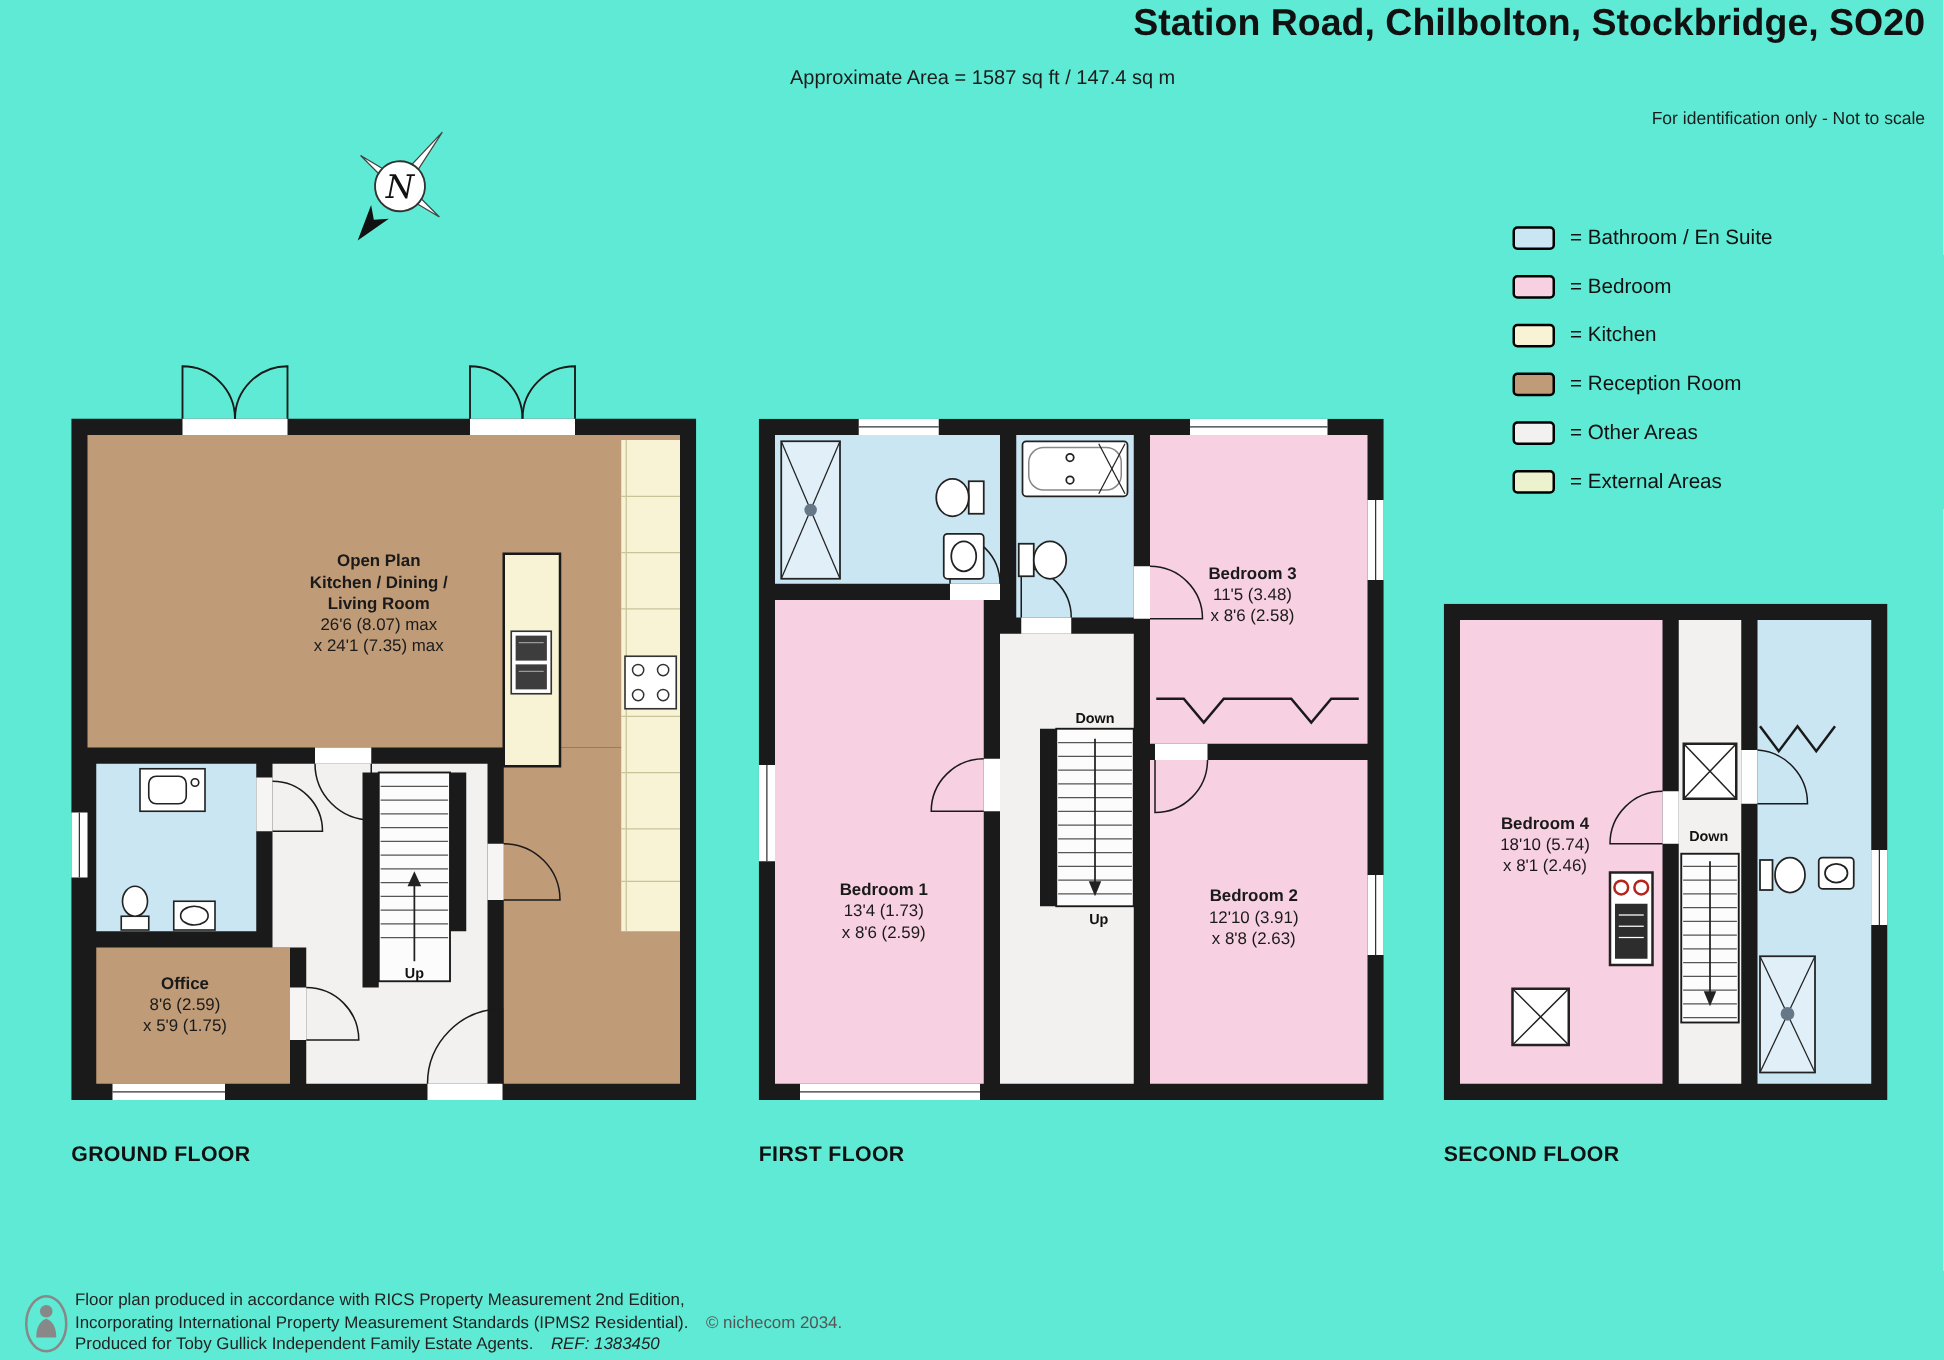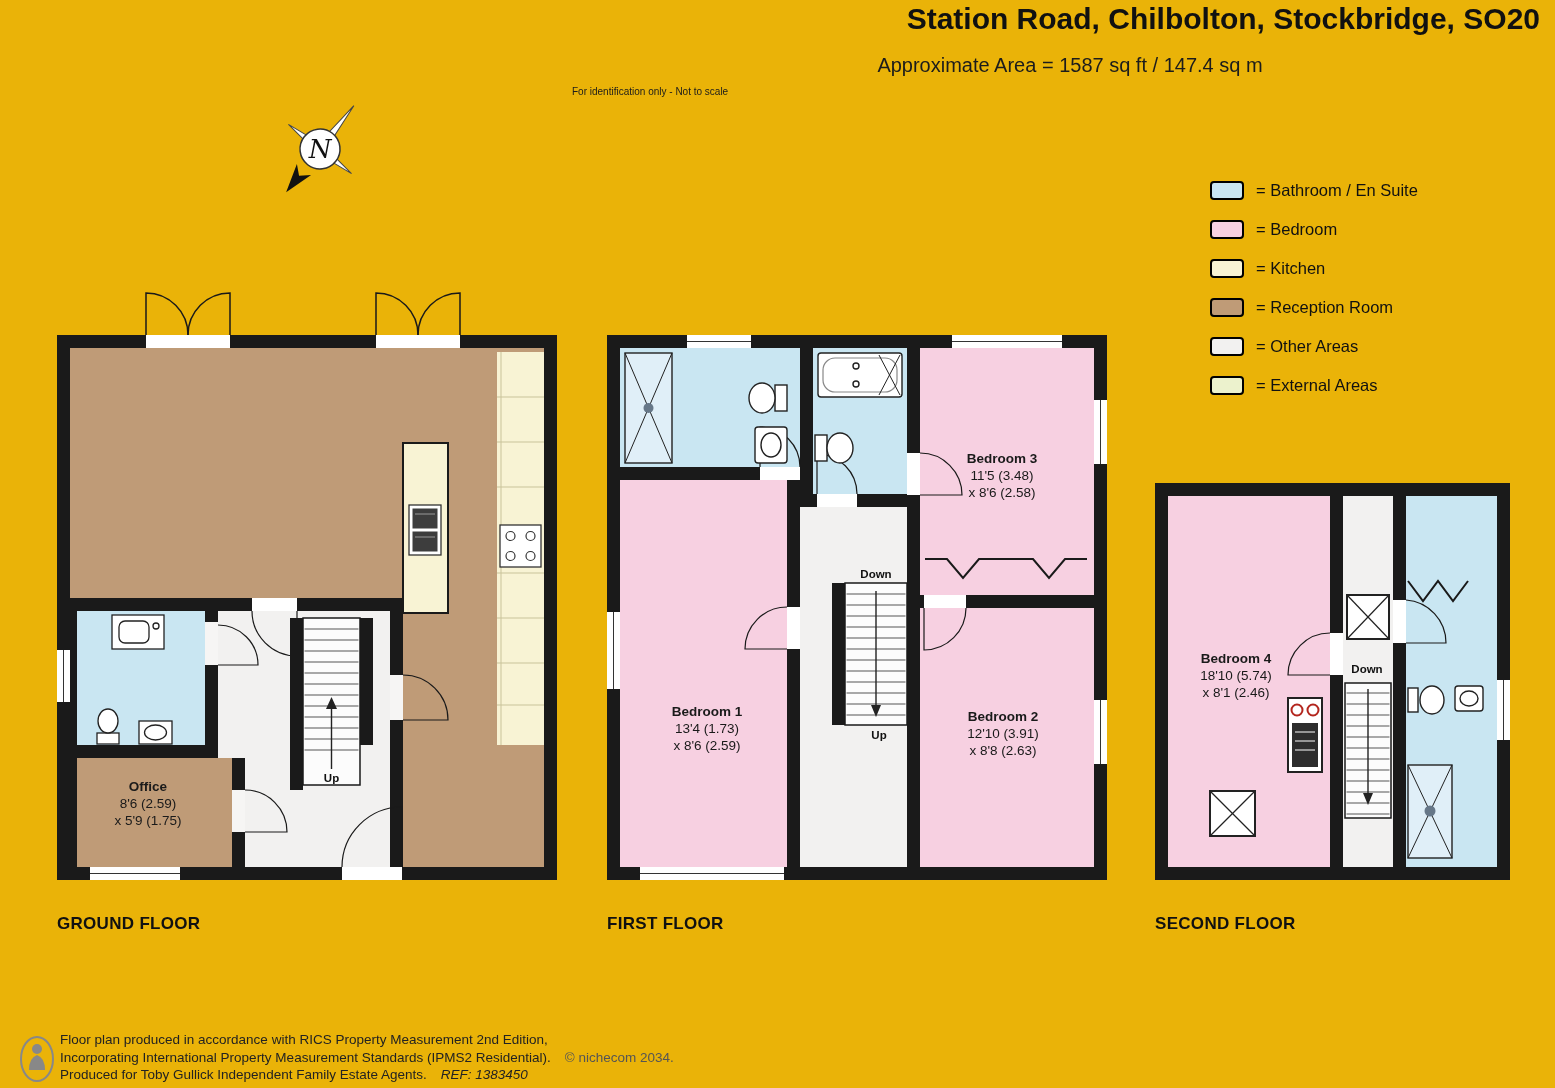--- a/index.html
+++ b/index.html
@@ -1,24 +1,24 @@
 <!DOCTYPE html>
 <html><head>
 <meta charset="utf-8">
 <style>
   html,body{margin:0;padding:0;background:#ffffff;}
-  #page{position:relative;width:1555px;height:1088px;background:#eab308;overflow:hidden;
+  #page{position:relative;width:1555px;height:1088px;background:#5eead4;overflow:hidden;
         font-family:"Liberation Sans",sans-serif;color:#111;}
   .abs{position:absolute;}
   .hdr-title{position:absolute;left:600px;right:15px;top:2px;text-align:right;
              font-size:30px;font-weight:bold;color:#111;}
-  .hdr-area{position:absolute;left:600px;right:15px;top:54px;text-align:center;
-            font-size:20px;color:#1c1c1c;}
-  .hdr-note{position:absolute;left:572px;right:15px;top:86px;text-align:left;
-            font-size:10px;color:#1c1c1c;}
+  .hdr-area{position:absolute;left:632px;right:15px;top:54px;text-align:left;
+            font-size:16px;color:#1c1c1c;}
+  .hdr-note{position:absolute;left:608px;right:15px;top:86px;text-align:right;
+            font-size:14px;color:#1c1c1c;}
   .legend{position:absolute;left:1210px;top:181px;}
   .legend-row{display:flex;align-items:center;height:19px;margin-bottom:20px;}
   .swatch{width:34px;height:19px;border:2px solid #000;border-radius:4px;box-sizing:border-box;flex:0 0 auto;}
   .legend-label{margin-left:12px;font-size:16.5px;color:#111;white-space:nowrap;}
   .plan{position:absolute;}
   .room-label{position:absolute;text-align:center;font-size:13.5px;line-height:17px;color:#1a1a1a;}
   .room-label .rn{font-weight:bold;}
   .caption{position:absolute;font-size:17px;font-weight:bold;letter-spacing:.3px;color:#111;margin-top:18px;}
   .footer{position:absolute;left:60px;top:1031px;font-size:13.5px;line-height:17.5px;color:#222;}
   .footer .copy{margin-left:14px;color:#555;}
@@ -323,20 +323,27 @@
       <line x1="297" y1="282" x2="253" y2="375" stroke-width="1"></line>
       <circle cx="275" cy="328" r="5.5" fill="#667788" stroke="none"></circle>
     </g>
 
     <g stroke="#333" stroke-width="1">
       <rect x="342" y="197" width="13" height="60" fill="#ffffff" stroke="none"></rect>
       <line x1="348.5" y1="197" x2="348.5" y2="257"></line>
     </g>
   </svg>
 
+  <div class="room-label" style="left:203px;top:440px;width:200px">
+    <div class="rn">Open Plan</div>
+    <div class="rn">Kitchen / Dining /</div>
+    <div class="rn">Living Room</div>
+    <div>26'6 (8.07) max</div>
+    <div>x 24'1 (7.35) max</div>
+  </div>
 
 
   <div class="room-label" style="left:73px;top:778px;width:150px">
     <div class="rn">Office</div>
     <div>8'6 (2.59)</div>
     <div>x 5'9 (1.75)</div>
   </div>
 
   <div class="room-label" style="left:632px;top:703px;width:150px">
     <div class="rn">Bedroom 1</div>

